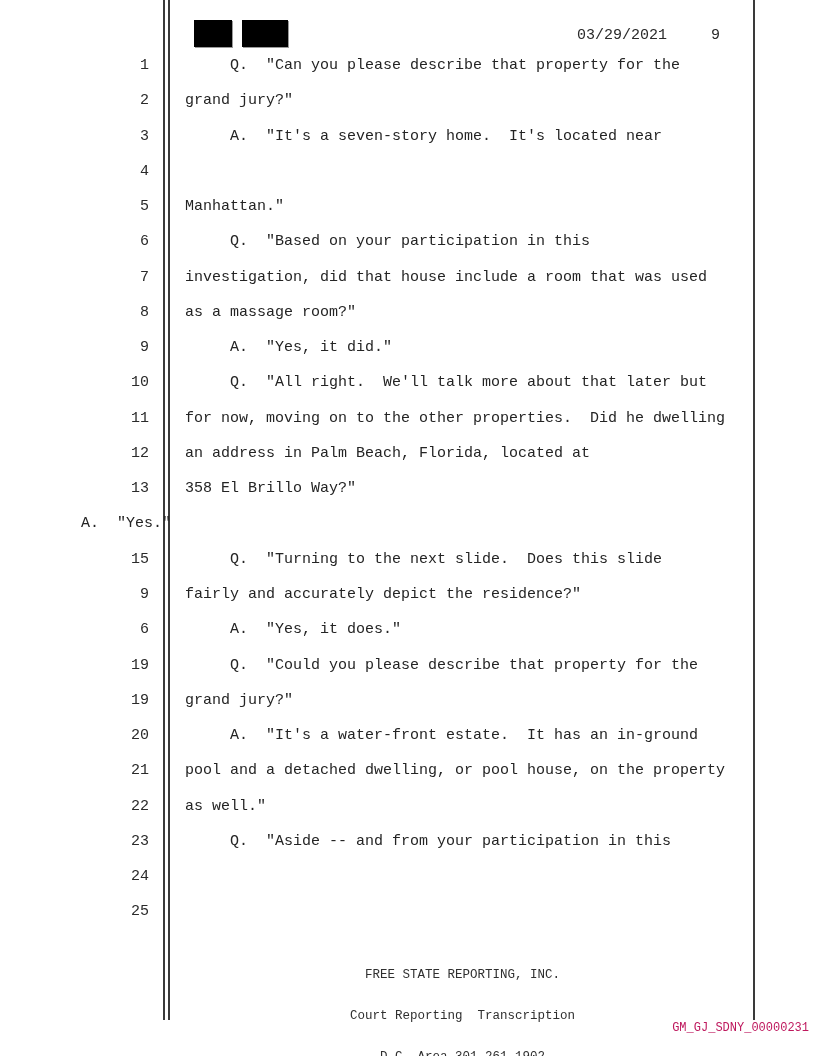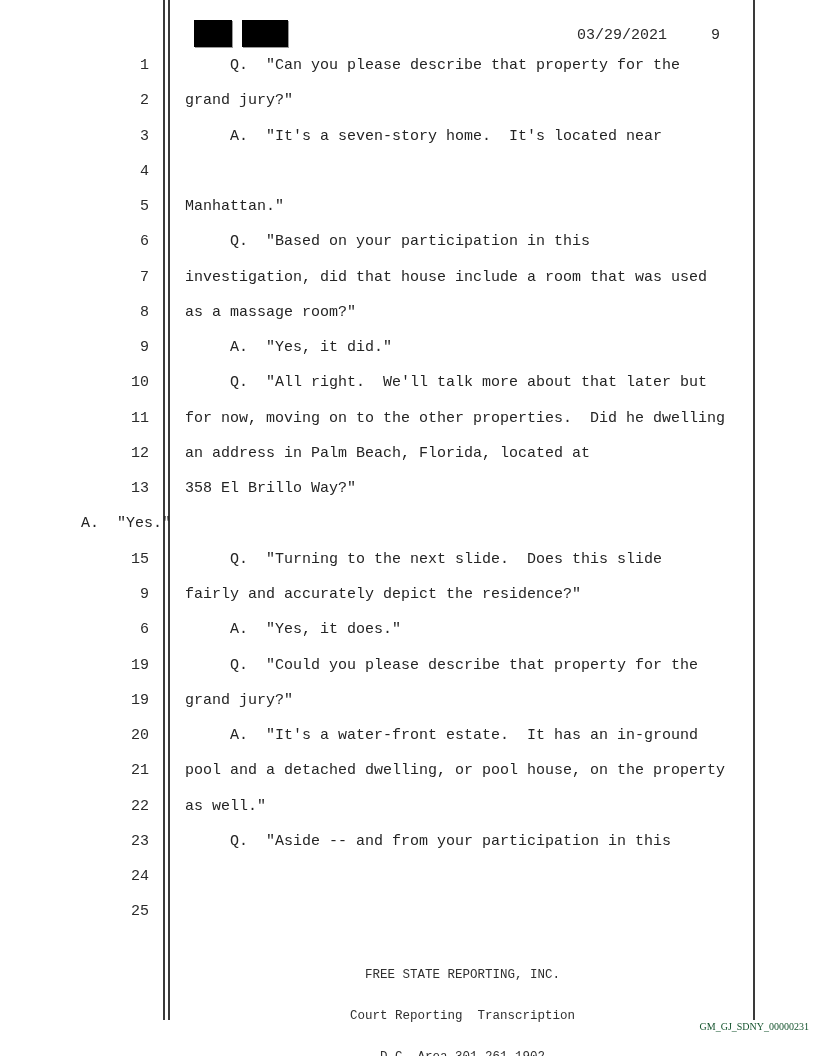--- a/index.html
+++ b/index.html
@@ -89,23 +89,23 @@
     text-align: center;
     font-size: 12.5px;
     line-height: 13.8px;
     white-space: pre;
     color: #2f2f2f;
   }
   .bates {
     position: absolute;
     right: 7px;
     top: 1021px;
-    font-family: Liberation Serif, serif;
-    font-size: 10px;
-    color: #14532d;
+    font-family: Liberation Mono, monospace;
+    font-size: 12px;
+    color: #be185d;
   }
 </style>
 </head>
 <body>
 
 <div class="page">
 
   <div class="rule-double"></div>
   <div class="rule-single"></div>
 

